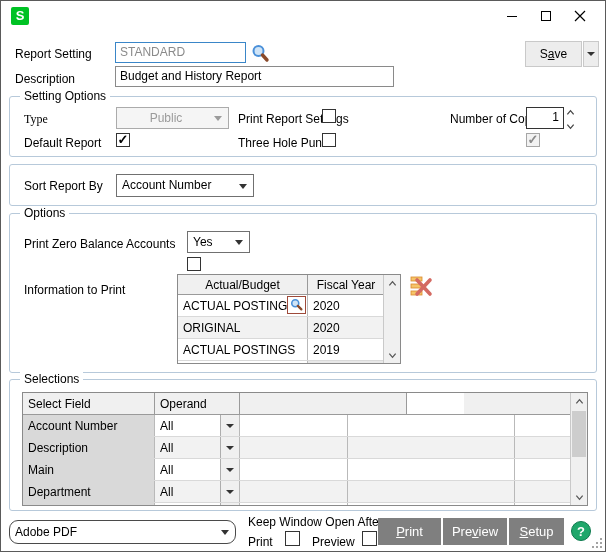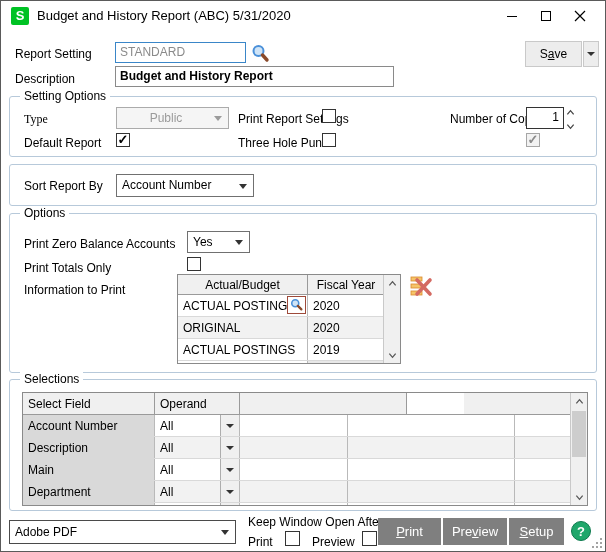--- a/index.html
+++ b/index.html
@@ -113,21 +113,20 @@
   .grip { position:absolute; right:3px; bottom:3px; width:10px; height:10px; }
   .grip i { position:absolute; width:2px; height:2px; background:#a3a3a3; }
 </style>
 </head>
 <body>
 
 <div class="window">
 
   <div class="titlebar">
     <div class="app-icon">S</div>
-    <div class="title-text">Budget and History Report  (ABC) 5/31/2020</div>
     <div class="winbtn min">
       <svg width="12" height="12" viewBox="0 0 12 12">
           <line x1="1" y1="6.5" x2="11" y2="6.5" stroke="#000" stroke-width="1"></line>
         </svg>
     </div>
     <div class="winbtn max">
       <svg width="12" height="12" viewBox="0 0 12 12">
           <rect x="1.5" y="1.5" width="9" height="9" fill="none" stroke="#000" stroke-width="1"></rect>
         </svg>
     </div>
@@ -149,21 +148,21 @@
   <div class="btn-light" style="left:524px; top:40px; width:57px; height:26px;">
     <span>S</span>
       <span class="u">a</span>
       <span>ve</span>
   </div>
   <div class="btn-light" style="left:582px; top:40px; width:16px; height:26px;">
     <span style="width:0;height:0;border-left:4px solid transparent;border-right:4px solid transparent;border-top:4px solid #333;"></span>
   </div>
 
   <div class="label" style="left:14px; top:70px;">Description</div>
-  <div class="textbox" style="left:114px; top:65px; width:279px; height:21px;font-weight:bold;">Budget and History Report</div>
+  <div class="textbox" style="left:114px; top:65px; width:279px; height:21px;">Budget and History Report</div>
 
   <div class="groupbox" style="left:8px; top:95px; width:588px; height:61px;">
     <div class="gb-title">Setting Options</div>
 
     <div class="label" style="left:14px; top:14px;font-family:Liberation Serif, serif;">Type</div>
     <div class="combo disabled" style="left:106px; top:10px; width:113px; height:22px;">
       <span>Public</span><span class="arr"></span>
     </div>
 
     <div class="label" style="left:228px; top:14px;">Print Report Settings</div>
@@ -198,21 +197,20 @@
   </div>
 
   <div class="groupbox" style="left:8px; top:212px; width:588px; height:160px;">
     <div class="gb-title">Options</div>
 
     <div class="label" style="left:14px; top:22px;">Print Zero Balance Accounts</div>
     <div class="combo" style="left:177px; top:17px; width:63px; height:22px;">
       <span>Yes</span><span class="arr"></span>
     </div>
 
-    <div class="label" style="left:14px; top:46px;">Print Totals Only</div>
     <div class="checkbox" style="left:177px; top:43px;"></div>
 
     <div class="label" style="left:14px; top:68px;">Information to Print</div>
 
     <div class="grid" style="left:167px; top:60px; width:224px; height:90px;">
       <div class="hrow" style="height:20px;">
         <div class="cell" style="width:130px;">Actual/Budget</div>
         <div class="cell" style="width:76px; border-right:none;">Fiscal Year</div>
       </div>
       <div class="row" style="height:22px;">
@@ -337,21 +335,21 @@
         <div class="thumb" style="top:18px; height:46px;"></div>
         <div class="sbtn down">
             <svg class="chev" viewBox="0 0 10 10">
               <path d="M1.5 3 L5 7 L8.5 3" fill="none" stroke="#555" stroke-width="1.4"></path>
             </svg>
           </div>
       </div>
     </div>
   </div>
 
-  <div class="combo" style="left:8px; top:519px; width:227px; height:24px; border-color:#4a4a4a; line-height:22px;">
+  <div class="combo" style="left:8px; top:519px; width:227px; height:24px; border-color:#4a4a4a; line-height:22px;border-radius:9px;">
     <span>Adobe PDF</span><span class="arr"></span>
   </div>
 
   <div class="label" style="left:247px; top:513px;">Keep Window Open After</div>
   <div class="label" style="left:247px; top:533px;">Print</div>
   <div class="checkbox" style="left:284px; top:530px; width:15px; height:15px;"></div>
   <div class="label" style="left:311px; top:533px;">Preview</div>
   <div class="checkbox" style="left:361px; top:530px; width:15px; height:15px;"></div>
 
   <div class="btn-dark" style="left:377px; top:517px; width:63px; height:27px;">

